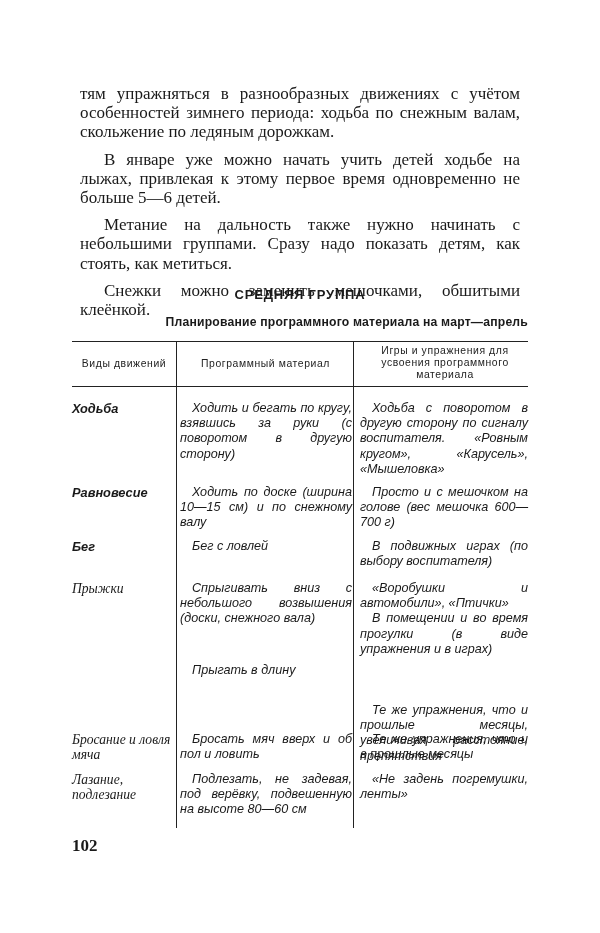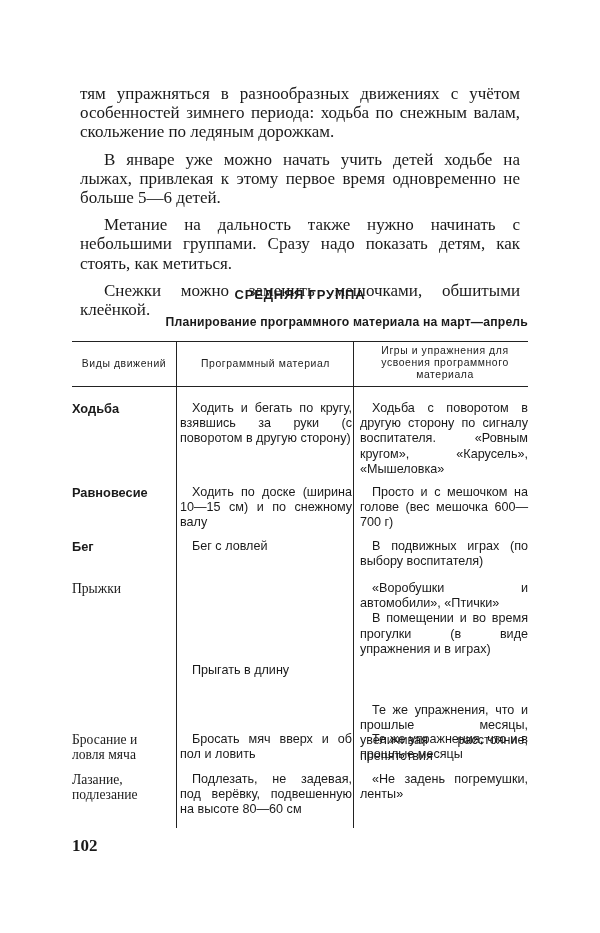--- a/index.html
+++ b/index.html
@@ -13,21 +13,21 @@
              left: 72px; width: 456px; top: 287px; }
   .subheading { font-family: "Liberation Sans", "DejaVu Sans", sans-serif; font-weight: bold;
              font-size: 12.2px; letter-spacing: 0.2px; text-align: right; position: absolute;
              left: 72px; width: 456px; top: 315px; }
   .tbl { position: absolute; left: 72px; top: 341px; width: 456px; height: 487px; }
   .hline { position: absolute; left: 0; width: 456px; height: 0; border-top: 1.5px solid #222; }
   .vline { position: absolute; width: 0; border-left: 1.5px solid #222; }
   .hdr { position: absolute; font-family: "Liberation Sans", "DejaVu Sans", sans-serif;
          font-size: 10.4px; line-height: 12px; letter-spacing: 0.6px; text-align: center; color: #222; }
   .cell { position: absolute; font-family: "Liberation Sans", "DejaVu Sans", sans-serif;
-          font-size: 12.6px; line-height: 15.2px; color: #1a1a1a; }
+          font-size: 12.6px; line-height: 15.2px; color: #1a1a1a; font-style: italic; }
   .cell.j { text-align: justify; }
   .cell p { margin: 0; }
   .cell p.ind { text-indent: 12px; }
   .c1 { left: 0; width: 100px; font-family: "Liberation Serif", "DejaVu Serif", serif; font-size: 13.6px; }
   .c1.bold { font-weight: bold; font-family: "Liberation Sans", "DejaVu Sans", sans-serif; font-size: 12.8px; }
   .c2 { left: 108px; width: 172px; }
   .c3 { left: 288px; width: 168px; }
   .pagenum { position: absolute; left: 72px; top: 836px; font-family: "Liberation Serif", "DejaVu Serif", serif;
              font-weight: bold; font-size: 17px; }
 </style>
@@ -72,20 +72,23 @@
 
   <div class="cell c1 bold" style="top:198px;">Бег</div>
   <div class="cell c2 j" style="top:198px;">
       <p class="ind">Бег с ловлей</p>
     </div>
   <div class="cell c3 j" style="top:198px;">
       <p class="ind">В подвижных играх (по выбору воспитателя)</p>
     </div>
 
   <div class="cell c1" style="top:240px;">Прыжки</div>
+  <div class="cell c2 j" style="top:240px;">
+      <p class="ind">Спрыгивать вниз с небольшого возвышения (доски, снежного вала)</p>
+    </div>
   <div class="cell c3 j" style="top:240px;">
     <p class="ind">«Воробушки и автомобили», «Птички»</p>
     <p class="ind">В помещении и во время прогулки (в виде упражнения и в играх)</p>
   </div>
 
   <div class="cell c2 j" style="top:322px;">
       <p class="ind">Прыгать в длину</p>
     </div>
   <div class="cell c3 j" style="top:322px;margin-top:40px;">
       <p class="ind">Те же упражнения, что и прошлые месяцы, увеличивая расстояние, препятствия</p>

